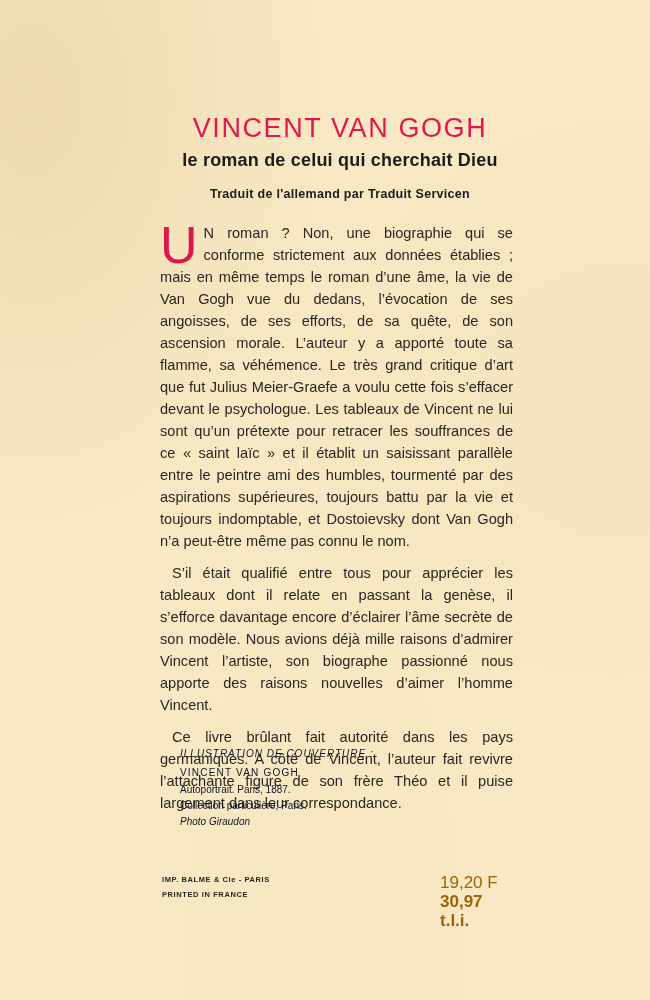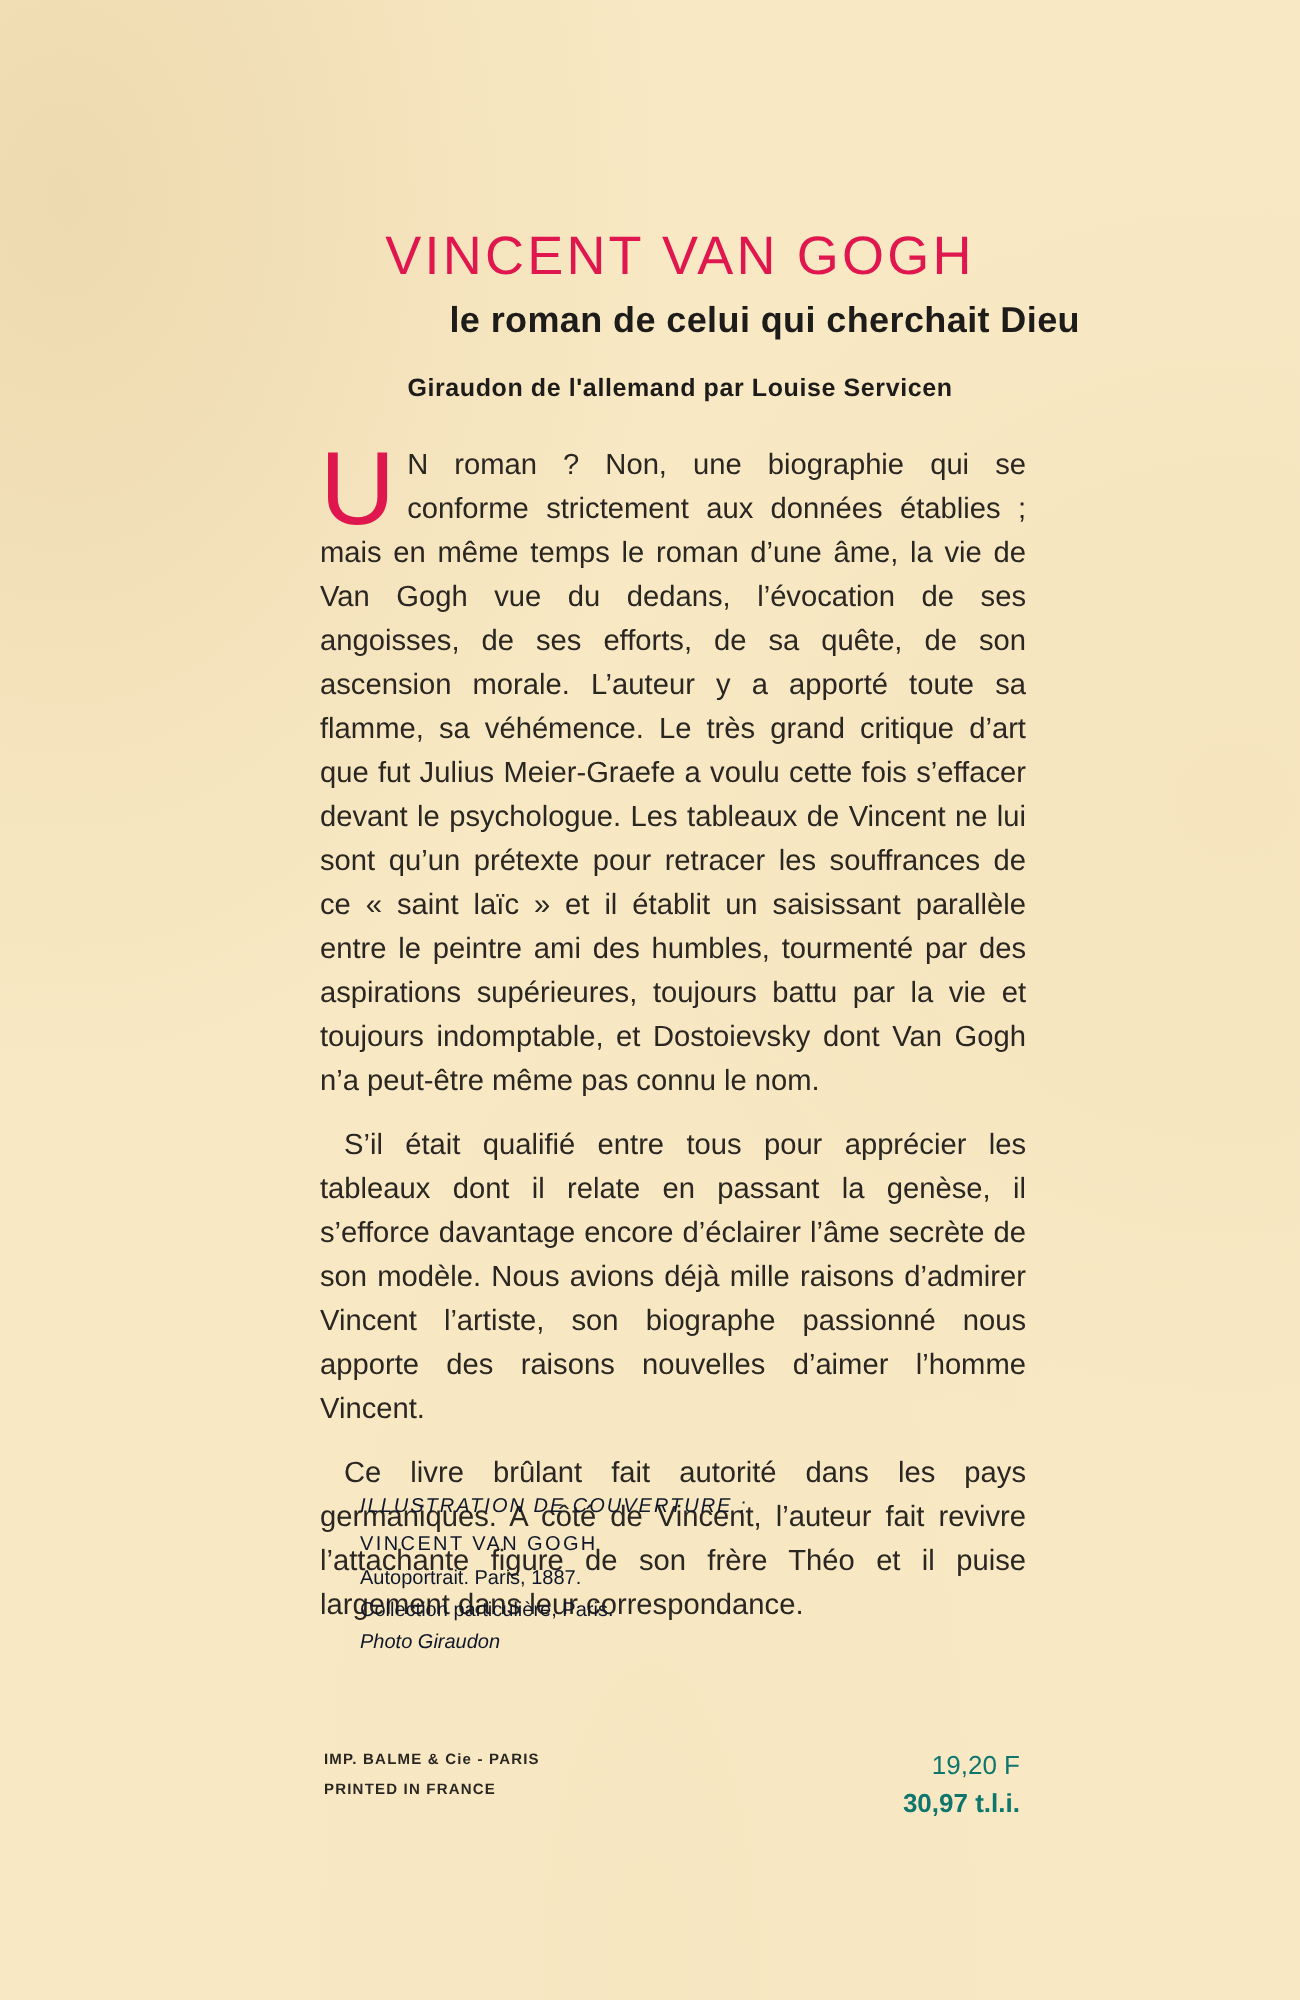--- a/index.html
+++ b/index.html
@@ -13,21 +13,21 @@
       position: relative;
       font-family: "Liberation Sans", sans-serif;
       color: #1e1c1a;
     }
     .page { position: absolute; left: 0; top: 14px; width: 650px; height: 1000px; }
     .title {
       position: absolute; left: 140px; top: 99px; width: 400px; text-align: center;
       color: #e0174e; font-size: 27px; letter-spacing: 1.6px; font-weight: normal; margin: 0;
     }
     .subtitle {
-      position: absolute; left: 140px; top: 136px; width: 400px; text-align: right;
+      position: absolute; left: 140px; top: 136px; width: 400px; text-align: center;
       font-size: 18px; font-weight: bold; margin: 0; letter-spacing: 0.2px;
     }
     .translator {
       position: absolute; left: 140px; top: 173px; width: 400px; text-align: center;
       font-size: 12.5px; font-weight: bold; margin: 0; letter-spacing: 0.3px;
     }
     .body {
       position: absolute; left: 160px; top: 208px; width: 353px;
       font-size: 14.6px; line-height: 22px; text-align: justify;
       color: #2a2622;
@@ -48,32 +48,32 @@
     }
     .credits .l1 { font-style: italic; letter-spacing: 1px; line-height: 19px; }
     .credits .l2 { letter-spacing: 1.2px; line-height: 19px; }
     .credits .l3, .credits .l4 { line-height: 16px; }
     .credits .l5 { font-style: italic; line-height: 16px; }
     .printer {
       position: absolute; left: 162px; top: 858px; font-size: 7.5px; font-weight: bold;
       letter-spacing: 0.6px; line-height: 15px; color: #2a2622;
     }
     .price {
-      position: absolute; left: 440px; top: 859px; width: 70px; text-align: right;
-      font-size: 13px; line-height: 19px; color: #0f766e;
+      position: absolute; left: 440px; top: 859px; width: 70px; text-align: left;
+      font-size: 17px; line-height: 19px; color: #a16207;
     }
     .price .p2 { font-weight: bold; }
   </style>
 </head>
 <body>
 
 <div class="page">
   <h1 class="title">VINCENT VAN GOGH</h1>
   <h2 class="subtitle">le roman de celui qui cherchait Dieu</h2>
-  <div class="translator">Giraudon de l'allemand par Louise Servicen</div>
+  <div class="translator">Traduit de l'allemand par Traduit Servicen</div>
 
   <div class="body">
     <p><span class="dropcap">U</span><span>N roman ? Non, une biographie qui se conforme strictement aux données établies ; mais en même temps le roman d’une âme, la vie de Van Gogh vue du dedans, l’évocation de ses angoisses, de ses efforts, de sa quête, de son ascension morale. L’auteur y a apporté toute sa flamme, sa véhémence. Le très grand critique d’art que fut Julius Meier-Graefe a voulu cette fois s’effacer devant le psychologue. Les tableaux de Vincent ne lui sont qu’un prétexte pour retracer les souffrances de ce « saint laïc » et il établit un saisissant parallèle entre le peintre ami des humbles, tourmenté par des aspirations supérieures, toujours battu par la vie et toujours indomptable, et Dostoievsky dont Van Gogh n’a peut-être même pas connu le nom.</span></p>
     <p class="indent">S’il était qualifié entre tous pour apprécier les tableaux dont il relate en passant la genèse, il s’efforce davantage encore d’éclairer l’âme secrète de son modèle. Nous avions déjà mille raisons d’admirer Vincent l’artiste, son biographe passionné nous apporte des raisons nouvelles d’aimer l’homme Vincent.</p>
     <p class="indent">Ce livre brûlant fait autorité dans les pays germaniques. A côté de Vincent, l’auteur fait revivre l’attachante figure de son frère Théo et il puise largement dans leur correspondance.</p>
   </div>
 
 
   <div class="credits">
     <div class="l1">ILLUSTRATION DE COUVERTURE :</div>

